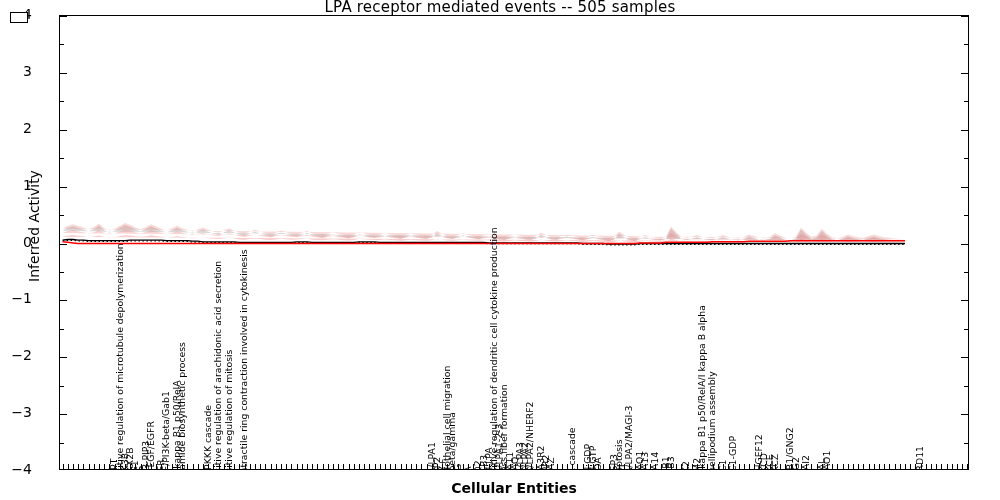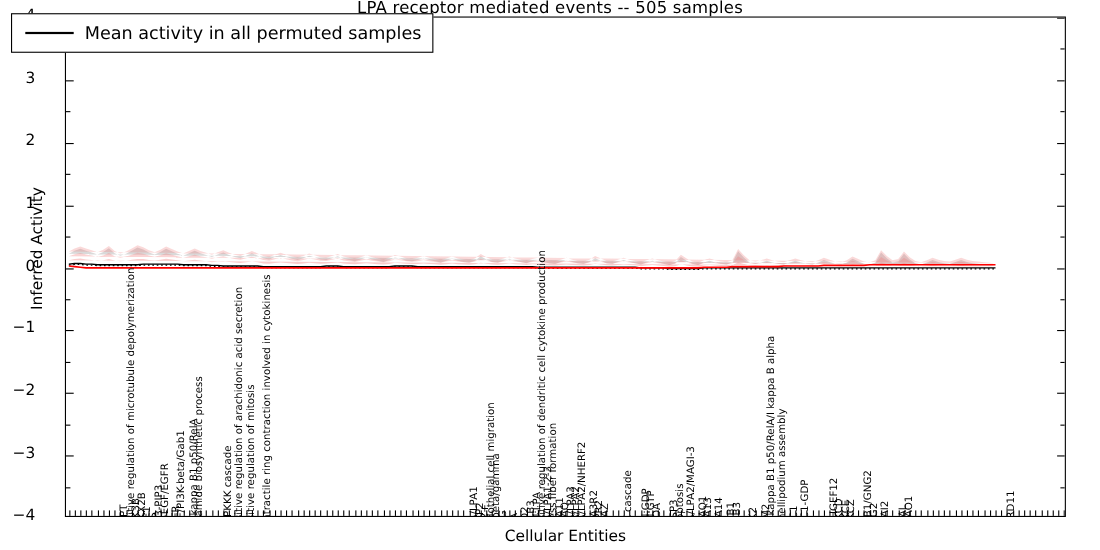--- a/index.html
+++ b/index.html
@@ -23,21 +23,21 @@
                font-size:14px;transform:translateY(-9px);}
   .ytick-major{position:absolute;left:0;width:7px;height:0;
                border-top:1.2px solid #000;}
   .ytick-major.r{left:auto;right:0;}
   .ytick-minor{position:absolute;left:0;width:4px;height:0;
                border-top:1px solid #000;}
   .ytick-minor.r{left:auto;right:0;}
 
   
   #xlabel{position:absolute;left:59px;top:480px;width:910px;text-align:center;
-          font-size:14px;}
+          font-size:14px;font-weight:bold;}
   .xtick{position:absolute;bottom:0;width:0;height:5px;
          border-left:1px solid #000;}
 
   
   #xlabels{position:absolute;left:59px;top:15px;width:910px;height:455px;
            pointer-events:none;}
   .cat-label{position:absolute;bottom:2px;font-size:9.3px;line-height:9.3px;
              white-space:nowrap;transform-origin:left bottom;
              transform:rotate(-90deg);color:#000;}
 
@@ -362,19 +362,15 @@
         <div class="cat-label" style="left: 675.4px;">GNB1/GNG2</div>
         <div class="cat-label" style="left: 680.6px;">GNG2</div>
         <div class="cat-label" style="left: 691px;">GNAI2</div>
         <div class="cat-label" style="left: 706.6px;">GNAL</div>
         <div class="cat-label" style="left: 711.8px;">GNAO1</div>
         <div class="cat-label" style="left: 805.4px;">CARD11</div>
       </div>
   </div>
 
   <div id="legend">
-    <div class="legend-row">
-      <span class="legend-swatch" style="border-top: 2px solid rgb(0, 0, 0);"></span>
-      <span class="legend-text">Mean activity in all permuted samples</span>
-    </div>
   </div>
 
 </div>
 
 </body></html>

